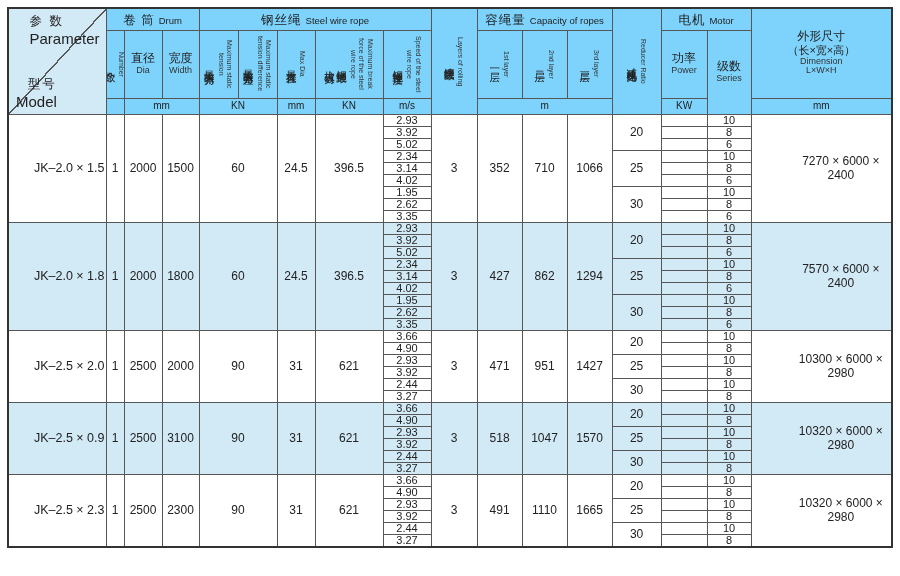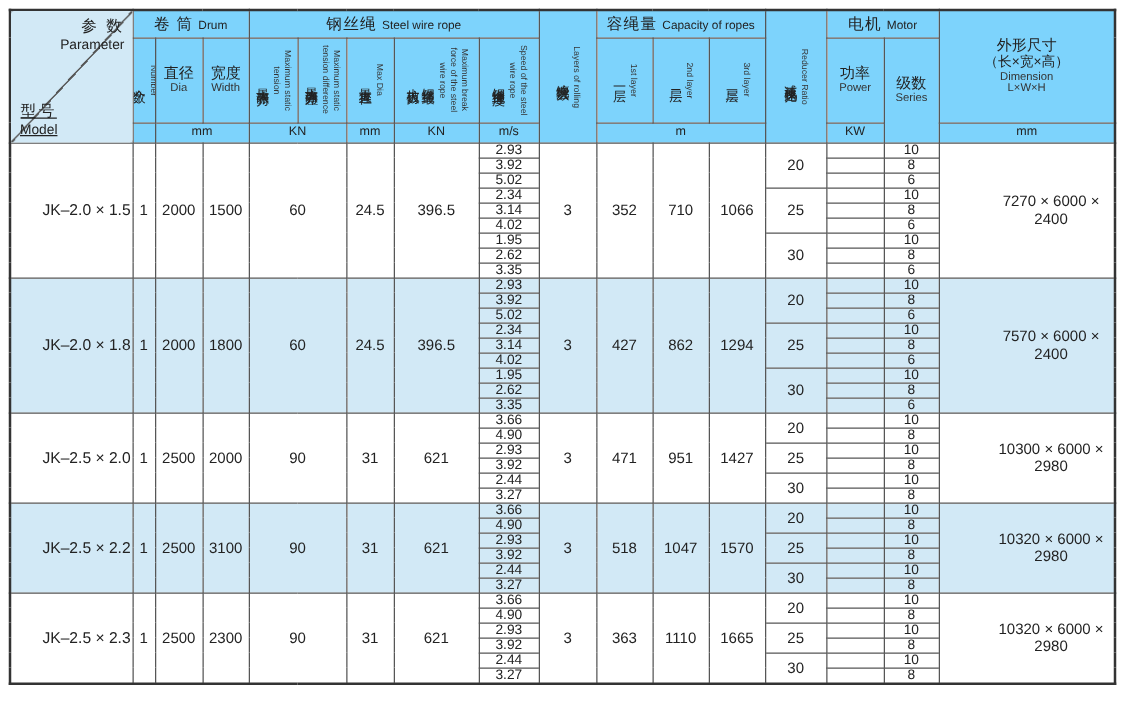--- a/index.html
+++ b/index.html
@@ -24,24 +24,24 @@
   .vzh{writing-mode:vertical-rl;text-orientation:upright;font-size:10.5px;
        letter-spacing:1px;line-height:1.15;white-space:pre-line;}
   .ven{writing-mode:vertical-rl;font-size:7px;line-height:1.25;max-height:62px;color:#333;}
   .tall .ven{max-height:94px;}
   
   tr.h3 td{font-size:10px;line-height:1;text-align:center;}
   
   td.diag{position:relative;background:
       linear-gradient(to bottom right,transparent calc(50% - 0.7px),#555 calc(50% - 0.7px),
       #555 calc(50% + 0.7px),transparent calc(50% + 0.7px)),#d2e9f6;}
-  .d1{position:absolute;top:4px;right:6px;text-align:right;}
-  .d2{position:absolute;bottom:4px;left:7px;text-align:center;text-decoration:underline;}
+  .d1{position:absolute;top:4px;right:6px;text-align:left;}
+  .d2{position:absolute;bottom:4px;left:7px;text-align:right;}
   .d1 .zh,.d2 .zh{font-size:12.5px;letter-spacing:2px;}
-  .d1 .en,.d2 .en{font-size:11px;}
+  .d1 .en,.d2 .en{font-size:15px;}
   
   .model{font-size:12.5px;text-align:right;}
   .n{font-size:12px;}
   .sp,.se{font-size:11px;line-height:1;}
   .pw{line-height:1;}
   .dim{font-size:12px;padding-left:40px;}
 </style>
 </head>
 <body>
 
@@ -357,21 +357,21 @@
         </tr>
 <tr>
           <td class="sp">3.27</td>
           <td class="pw"></td>
           <td class="se">8</td>
         </tr>
 </tbody>
 
 <tbody class="small tint">
 <tr>
-  <td class="model" rowspan="6">JK–2.5 × 2.2</td>
+  <td class="model" rowspan="6">JK–2.5 × 0.9</td>
   <td class="n" rowspan="6">1</td>
   <td class="n" rowspan="6">2500</td>
   <td class="n" rowspan="6">3100</td>
   <td class="n" rowspan="6" colspan="2">90</td>
   <td class="n" rowspan="6">31</td>
   <td class="n" rowspan="6">621</td>
   <td class="sp">3.66</td>
   <td class="n" rowspan="6">3</td>
   <td class="n" rowspan="6">518</td>
   <td class="n" rowspan="6">1047</td>
@@ -414,21 +414,21 @@
 <tr>
   <td class="model" rowspan="6">JK–2.5 × 2.3</td>
   <td class="n" rowspan="6">1</td>
   <td class="n" rowspan="6">2500</td>
   <td class="n" rowspan="6">2300</td>
   <td class="n" rowspan="6" colspan="2">90</td>
   <td class="n" rowspan="6">31</td>
   <td class="n" rowspan="6">621</td>
   <td class="sp">3.66</td>
   <td class="n" rowspan="6">3</td>
-  <td class="n" rowspan="6">363</td>
+  <td class="n" rowspan="6">491</td>
   <td class="n" rowspan="6">1110</td>
   <td class="n" rowspan="6">1665</td>
   <td class="n" rowspan="2">20</td>
   <td class="pw"></td>
   <td class="se">10</td>
   <td class="dim" rowspan="6">10320 × 6000 × 2980</td>
 </tr>
 <tr>
           <td class="sp">4.90</td>
           <td class="pw"></td>

